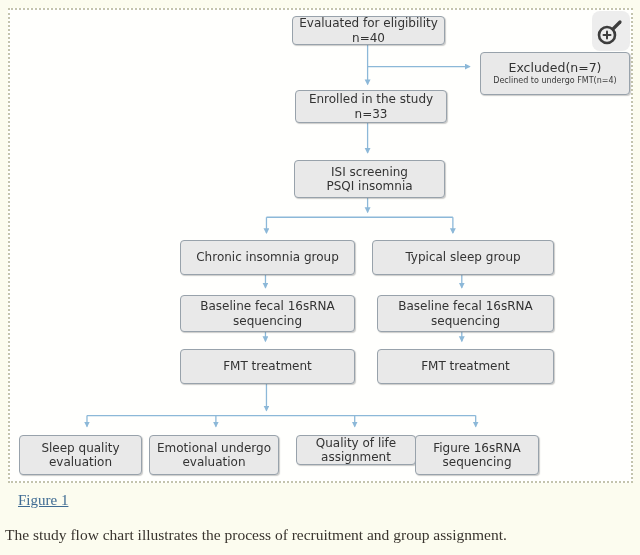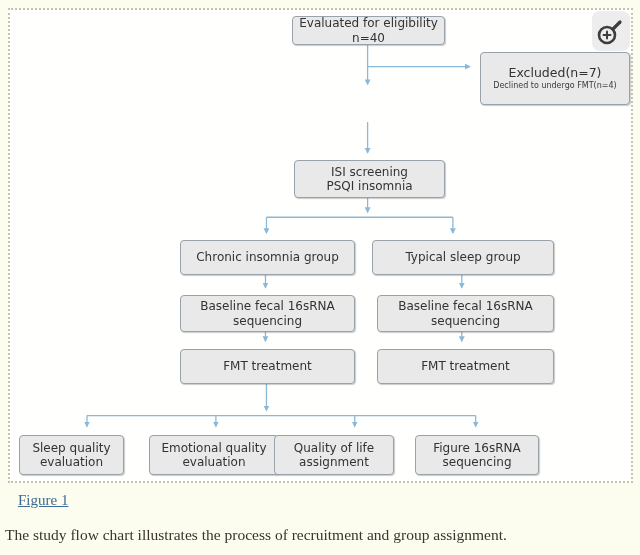--- a/index.html
+++ b/index.html
@@ -109,25 +109,29 @@
         <path d="M347 409 L347 420" marker-end="url(#arr)"></path>
         <path d="M469 409 L469 420" marker-end="url(#arr)"></path>
       </g>
     </svg>
 
     <div class="node" style="left:282px; top:6px; width:153px; height:29px;">
       <span>Evaluated for eligibility</span>
       <span>n=40</span>
     </div>
 
-    <div class="node node-excluded" style="left:470px; top:42px; width:150px; height:53px;">
+    <div class="node node-excluded" style="left:470px; top:42px; width:150px; height:43px;">
       <span class="title">Excluded(n=7)</span>
       <span class="sub">Declined to undergo FMT(n=4)</span>
     </div>
 
+    <div class="node" style="left:285px; top:80px; width:152px; height:33px;">
+      <span>Enrolled in the study</span>
+      <span>n=33</span>
+    </div>
 
     <div class="node" style="left:284px; top:150px; width:151px; height:38px;text-align:right;">
       <span>ISI screening</span>
       <span>PSQI insomnia</span>
     </div>
 
     <div class="node" style="left:362px; top:230px; width:182px; height:35px;">
       <span>Typical sleep group</span>
     </div>
 
@@ -146,31 +150,31 @@
     </div>
 
     <div class="node" style="left:170px; top:339px; width:175px; height:35px;">
       <span>FMT treatment</span>
     </div>
 
     <div class="node" style="left:367px; top:339px; width:177px; height:35px;">
       <span>FMT treatment</span>
     </div>
 
-    <div class="node" style="left:9px; top:425px; width:105px; height:40px;">
+    <div class="node" style="left:9px; top:425px; width:123px; height:40px;">
       <span>Sleep quality</span>
       <span>evaluation</span>
     </div>
 
     <div class="node" style="left:139px; top:425px; width:130px; height:40px;">
-      <span>Emotional quality</span>
+      <span>Emotional undergo</span>
       <span>evaluation</span>
     </div>
 
-    <div class="node" style="left:264px; top:425px; width:120px; height:40px;">
+    <div class="node" style="left:286px; top:425px; width:120px; height:30px;">
       <span>Quality of life</span>
       <span>assignment</span>
     </div>
 
     <div class="node" style="left:405px; top:425px; width:124px; height:40px;">
       <span>Figure 16sRNA</span>
       <span>sequencing</span>
     </div>
 
     <div class="zoom-tile">

